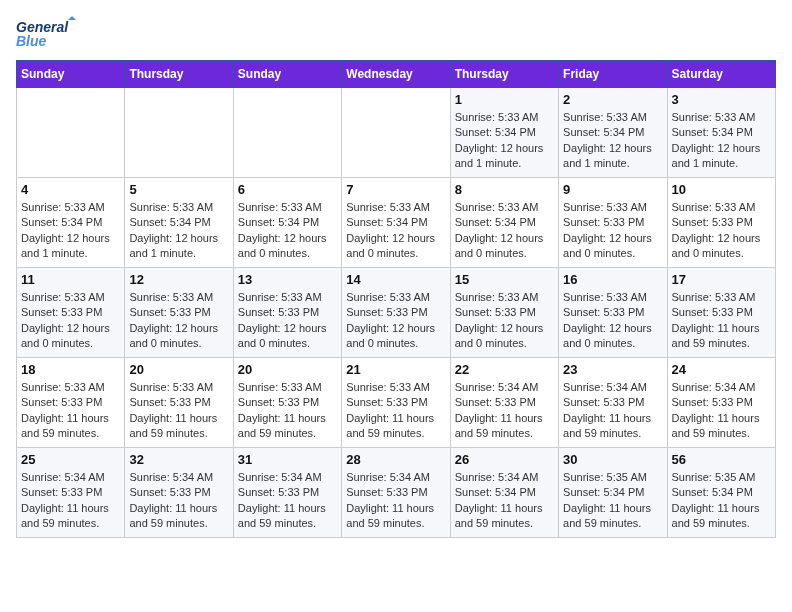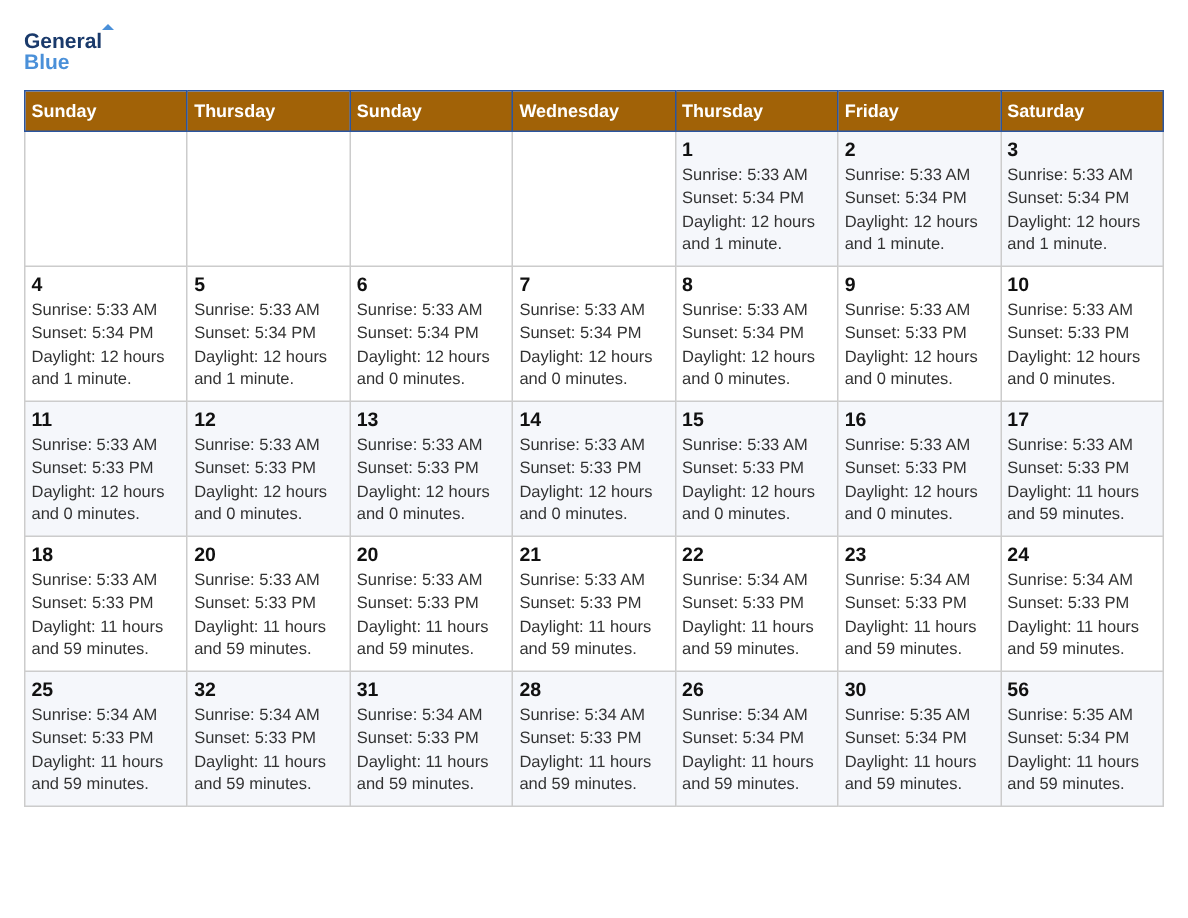--- a/index.html
+++ b/index.html
@@ -13,40 +13,41 @@
     .header {
       display: flex;
       justify-content: space-between;
       align-items: flex-start;
       margin-bottom: 10px;
     }
     .logo {
       display: flex;
       align-items: center;
       gap: 4px;
+      font-style: italic;
     }
     .title-block {
       text-align: right;
     }
     .month-title {
       font-size: 36px;
       font-weight: bold;
       color: #1a1a1a;
     }
     .subtitle {
       font-size: 16px;
       color: #444;
     }
     table {
       width: 100%;
       border-collapse: collapse;
       font-size: 11px;
     }
     thead tr th {
-      background-color: #a16207;
+      background-color: #6d28d9;
       color: #fff;
       padding: 6px 4px;
       text-align: left;
       font-size: 12px;
       font-weight: bold;
       border: 1px solid #2a55a0;
     }
     tbody tr td {
       border: 1px solid #ccc;
       vertical-align: top;

